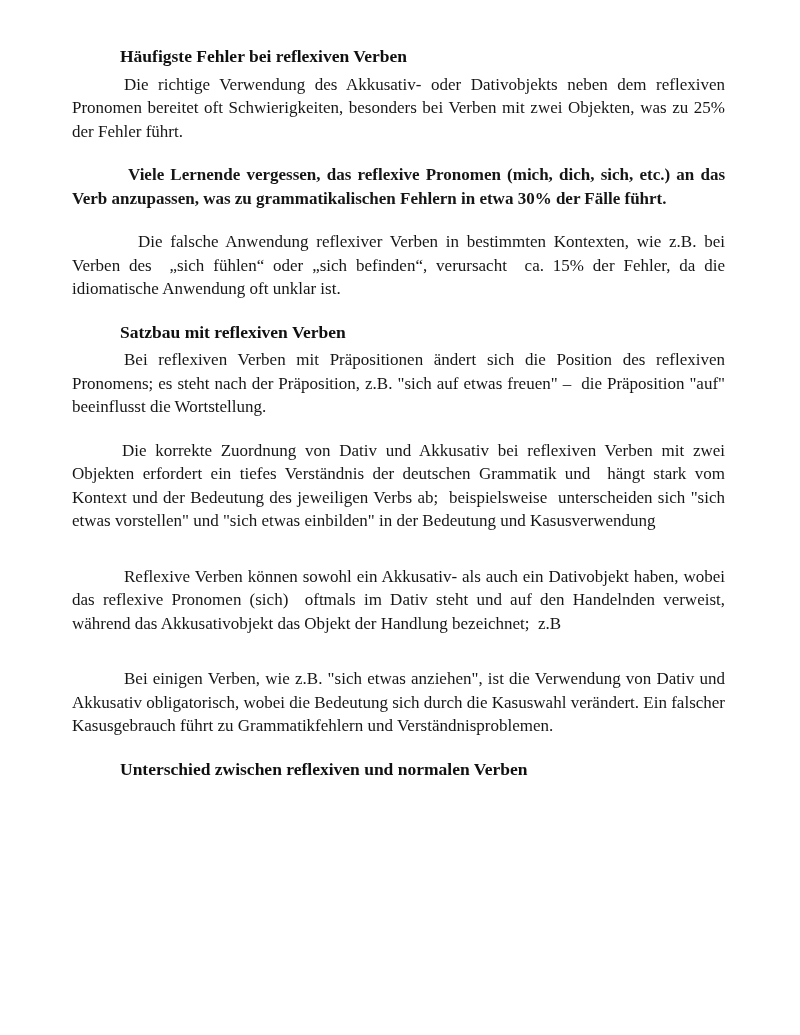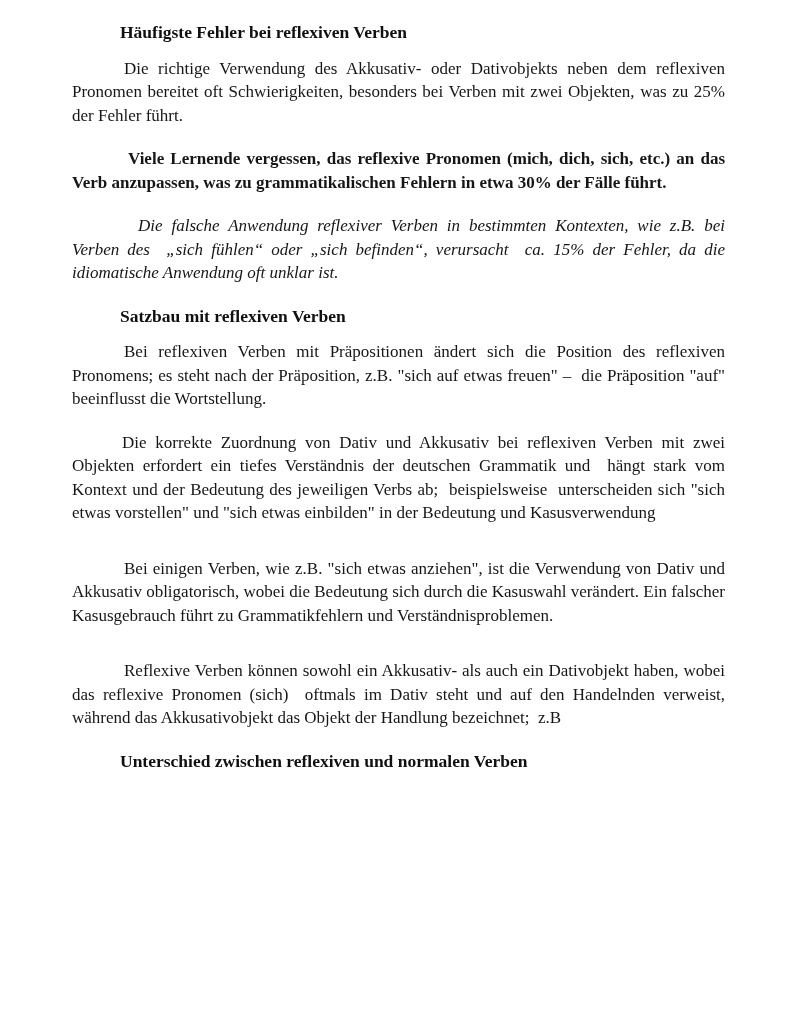--- a/index.html
+++ b/index.html
@@ -8,21 +8,21 @@
     width: 800px;
     height: 1035px;
     overflow: hidden;
     background: #ffffff;
   }
   .page {
     box-sizing: border-box;
     width: 800px;
     height: 930px;
     background: #ffffff;
-    padding: 21px 75px 0 72px;
+    padding: 45px 75px 0 72px;
     font-family: "Liberation Serif", "DejaVu Serif", serif;
     font-size: 17px;
     line-height: 23.5px;
     color: #161616;
     overflow: hidden;
   }
   .doc-section { margin: 0; }
   .heading {
     font-size: 17.5px;
     font-weight: bold;
@@ -30,48 +30,48 @@
     text-indent: 48px;
     line-height: 23.5px;
     color: #101010;
   }
   .doc-section:first-child .heading { margin-top: 0; }
   .para {
     margin: 20px 0 0 0;
     text-align: justify;
     white-space: pre-wrap;
   }
-  .heading + .para { margin-top: 12px; }
+  .heading + .para { margin-top: 4px; }
   
   .ti-46 { text-indent: 46px; }
   .ti-50 { text-indent: 50px; }
   .ti-52 { text-indent: 52px; margin-top: 32px; }
   .ti-56 { text-indent: 56px; font-weight: bold; }
-  .ti-66 { text-indent: 66px; font-style: italic; }
+  .ti-66 { text-indent: 66px; }
 </style>
 </head>
 <body>
 
 <div class="page">
 
   <section class="doc-section">
     <h2 class="heading">Häufigste Fehler bei reflexiven Verben</h2>
     <p class="para ti-52">Die richtige Verwendung des Akkusativ- oder Dativobjekts neben dem reflexiven Pronomen bereitet oft Schwierigkeiten, besonders bei Verben mit zwei Objekten, was zu 25% der Fehler führt.</p>
     <p class="para ti-56">Viele Lernende vergessen, das reflexive Pronomen (mich, dich, sich, etc.) an das Verb anzupassen, was zu grammatikalischen Fehlern in etwa 30% der Fälle führt.</p>
     <p class="para ti-66">Die falsche Anwendung reflexiver Verben in bestimmten Kontexten, wie z.B. bei  Verben des  „sich fühlen“ oder „sich befinden“, verursacht  ca. 15% der Fehler, da die idiomatische Anwendung oft unklar ist.</p>
   </section>
 
   <section class="doc-section">
     <h2 class="heading">Satzbau mit reflexiven Verben</h2>
     <p class="para ti-52">Bei reflexiven Verben mit Präpositionen ändert sich die Position des reflexiven Pronomens; es steht nach der Präposition, z.B. "sich auf etwas freuen" –  die Präposition "auf" beeinflusst die Wortstellung.</p>
   </section>
 
   <section class="doc-section">
     <p class="para ti-50">Die korrekte Zuordnung von Dativ und Akkusativ bei reflexiven Verben mit zwei Objekten erfordert ein tiefes Verständnis der deutschen Grammatik und  hängt stark vom Kontext und der Bedeutung des jeweiligen Verbs ab;  beispielsweise  unterscheiden sich "sich etwas vorstellen" und "sich etwas einbilden" in der Bedeutung und Kasusverwendung</p>
+    <p class="para ti-52">Reflexive Verben können sowohl ein Akkusativ- als auch ein Dativobjekt haben, wobei das reflexive Pronomen (sich)  oftmals im Dativ steht und auf den Handelnden verweist, während das Akkusativobjekt das Objekt der Handlung bezeichnet;  z.B</p>
     <p class="para ti-52">Bei einigen Verben, wie z.B. "sich etwas anziehen", ist die Verwendung von Dativ und Akkusativ obligatorisch, wobei die Bedeutung sich durch die Kasuswahl verändert. Ein falscher Kasusgebrauch führt zu Grammatikfehlern und Verständnisproblemen.</p>
-    <p class="para ti-52">Reflexive Verben können sowohl ein Akkusativ- als auch ein Dativobjekt haben, wobei das reflexive Pronomen (sich)  oftmals im Dativ steht und auf den Handelnden verweist, während das Akkusativobjekt das Objekt der Handlung bezeichnet;  z.B</p>
   </section>
 
   <section class="doc-section">
     <h2 class="heading">Unterschied zwischen reflexiven und normalen Verben</h2>
   </section>
 
 </div>
 
 </body></html>

